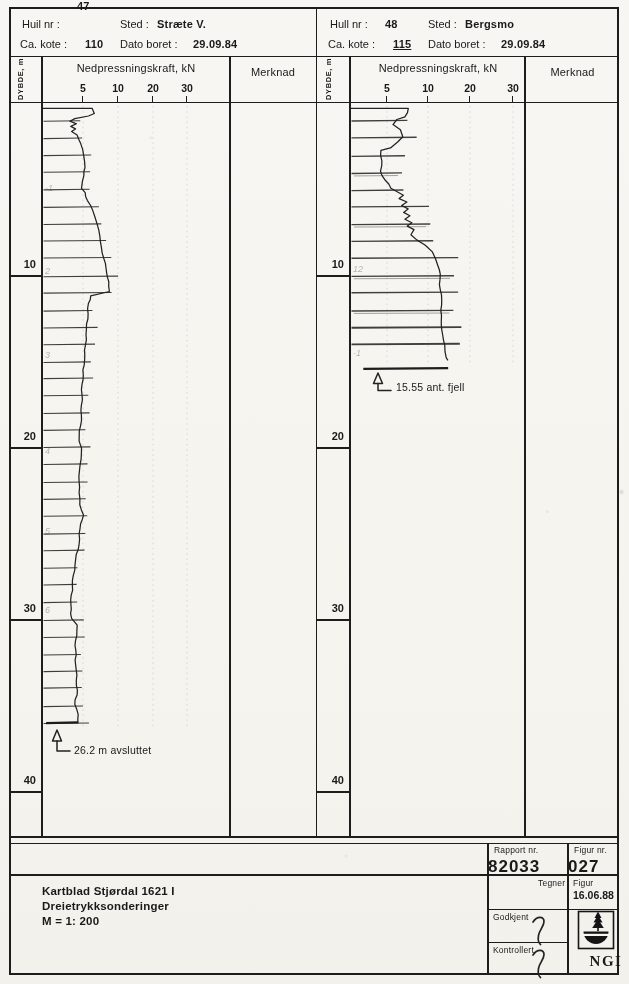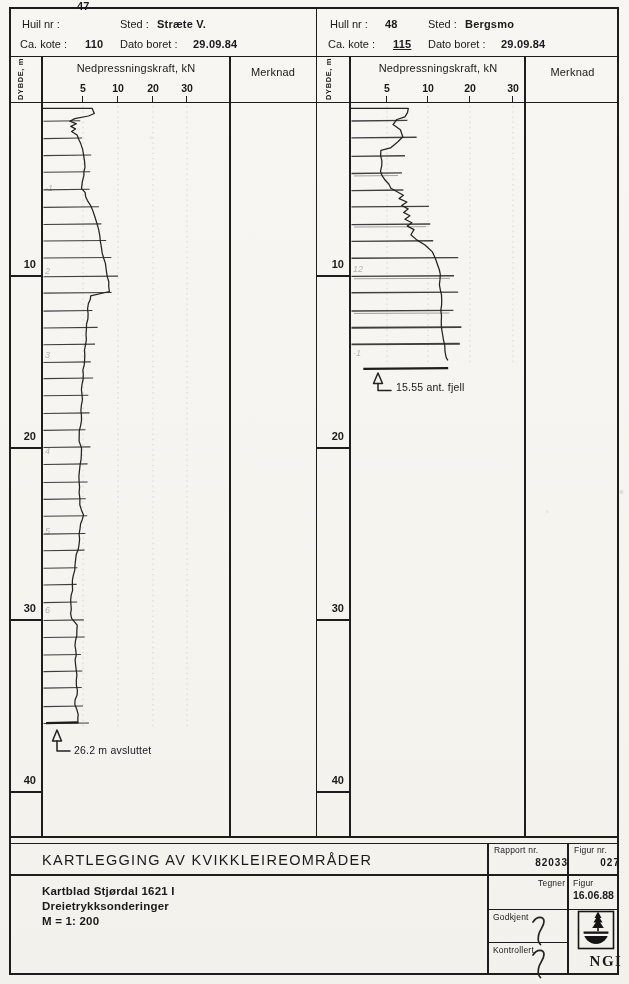--- a/index.html
+++ b/index.html
@@ -24,21 +24,21 @@
   .tick{font-size:10.5px;font-weight:600;text-align:center;width:24px;}
   .dlab{font-size:11px;font-weight:bold;text-align:right;width:30px;}
   .dybde{
     font-size:7.5px;font-weight:bold;letter-spacing:.6px;text-align:center;
     transform:rotate(-90deg);transform-origin:center;
   }
   .anno{font-size:10.5px;letter-spacing:.2px;}
   .title-main{font-size:14.5px;letter-spacing:1.3px;}
   .tb-line{font-size:11.5px;font-weight:bold;letter-spacing:.2px;}
   .small-lbl{font-size:8.5px;letter-spacing:.2px;}
-  .big-val{font-size:10px;font-weight:bold;text-align:right;letter-spacing:1px;}
+  .big-val{font-size:17px;font-weight:bold;text-align:left;letter-spacing:1px;}
   .date-val{font-size:10.5px;font-weight:bold;}
   .ngi{font-family:"Liberation Serif","DejaVu Serif",serif;font-size:15px;font-weight:bold;
        letter-spacing:1.5px;text-align:center;padding-left:12px;}
   svg.ink{position:absolute;left:0;top:0;}
   .pencil{fill:#4a4a48;opacity:.38;font-size:9px;font-style:italic;
           font-family:"Liberation Sans",sans-serif;}
 </style>
 </head>
 <body>
 
@@ -118,21 +118,20 @@
   <span class="txt tick" style="left:501px;top:82px;">30</span>
 
   <span class="txt dlab" style="left:314px;top:258px;">10</span>
   <span class="txt dlab" style="left:314px;top:430px;">20</span>
   <span class="txt dlab" style="left:314px;top:602px;">30</span>
   <span class="txt dlab" style="left:314px;top:774px;">40</span>
 
   <div class="txt anno" style="left:74px;top:744px;">26.2 m avsluttet</div>
   <div class="txt anno" style="left:396px;top:381px;">15.55 ant. fjell</div>
 
-  <div class="txt title-main" style="left:42px;top:852px;">KARTLEGGING AV KVIKKLEIREOMRÅDER</div>
   <div class="txt tb-line" style="left:42px;top:885px;">Kartblad Stjørdal 1621 I</div>
   <div class="txt tb-line" style="left:42px;top:900px;">Dreietrykksonderinger</div>
   <div class="txt tb-line" style="left:42px;top:915px;">M = 1: 200</div>
 
   <div class="txt small-lbl" style="left:494px;top:846px;">Rapport nr.</div>
   <div class="txt big-val" style="left:488px;top:857px;width:80px;">82033</div>
   <div class="txt small-lbl" style="left:574px;top:846px;">Figur nr.</div>
   <div class="txt big-val" style="left:568px;top:857px;width:52px;">027</div>
   <div class="txt small-lbl" style="left:494px;top:879px;margin-left:44px;">Tegner</div>
   <div class="txt small-lbl" style="left:573px;top:879px;">Figur</div>

